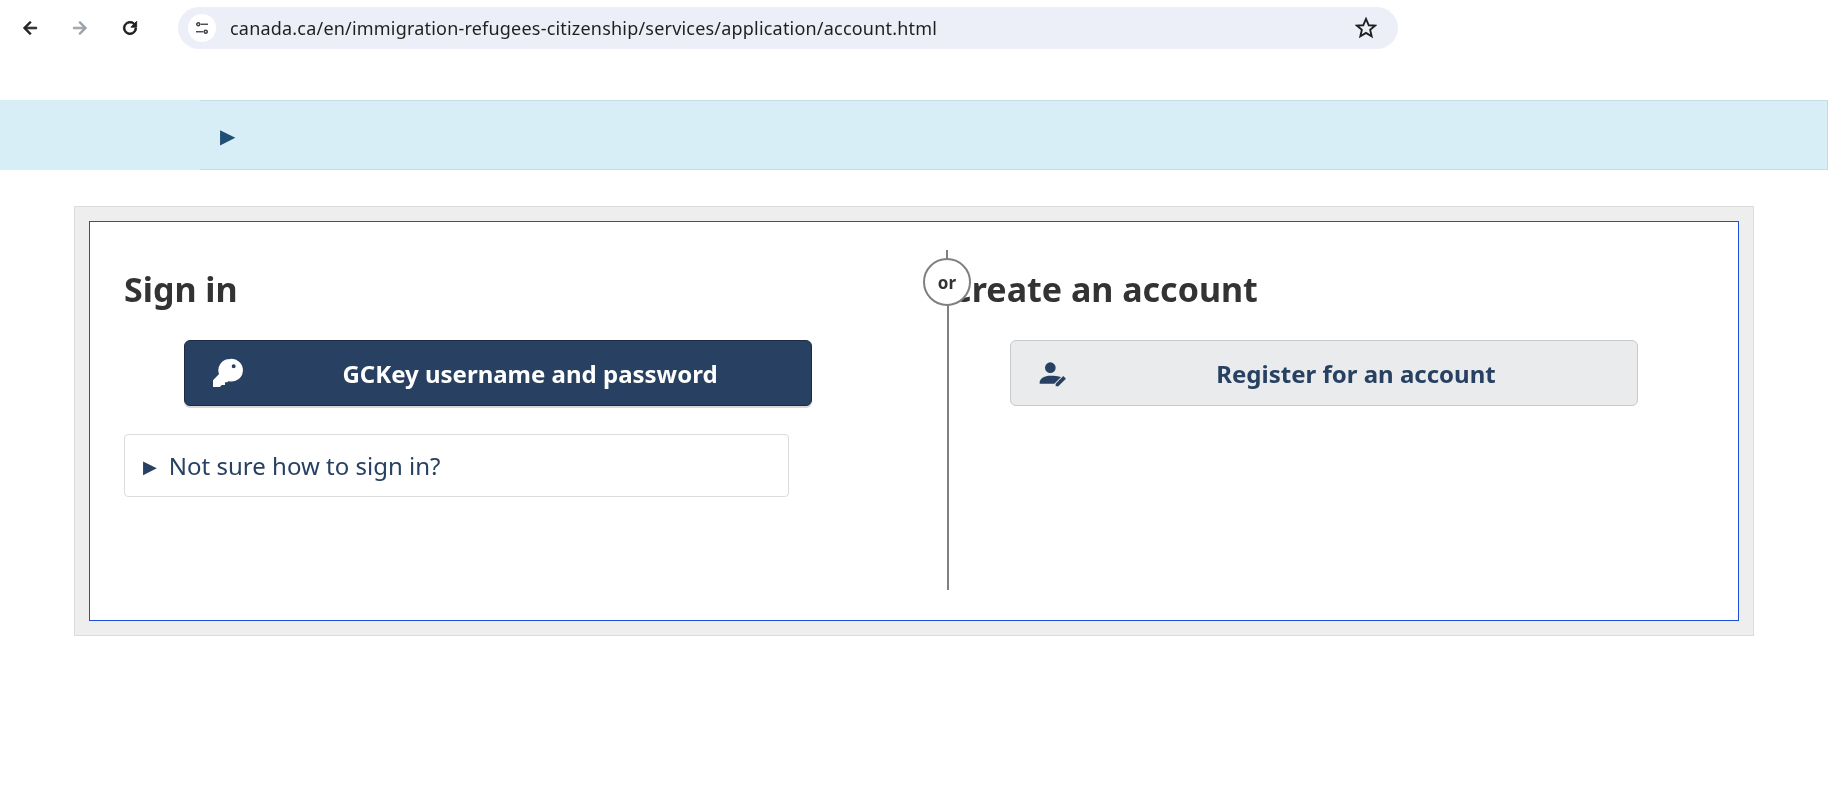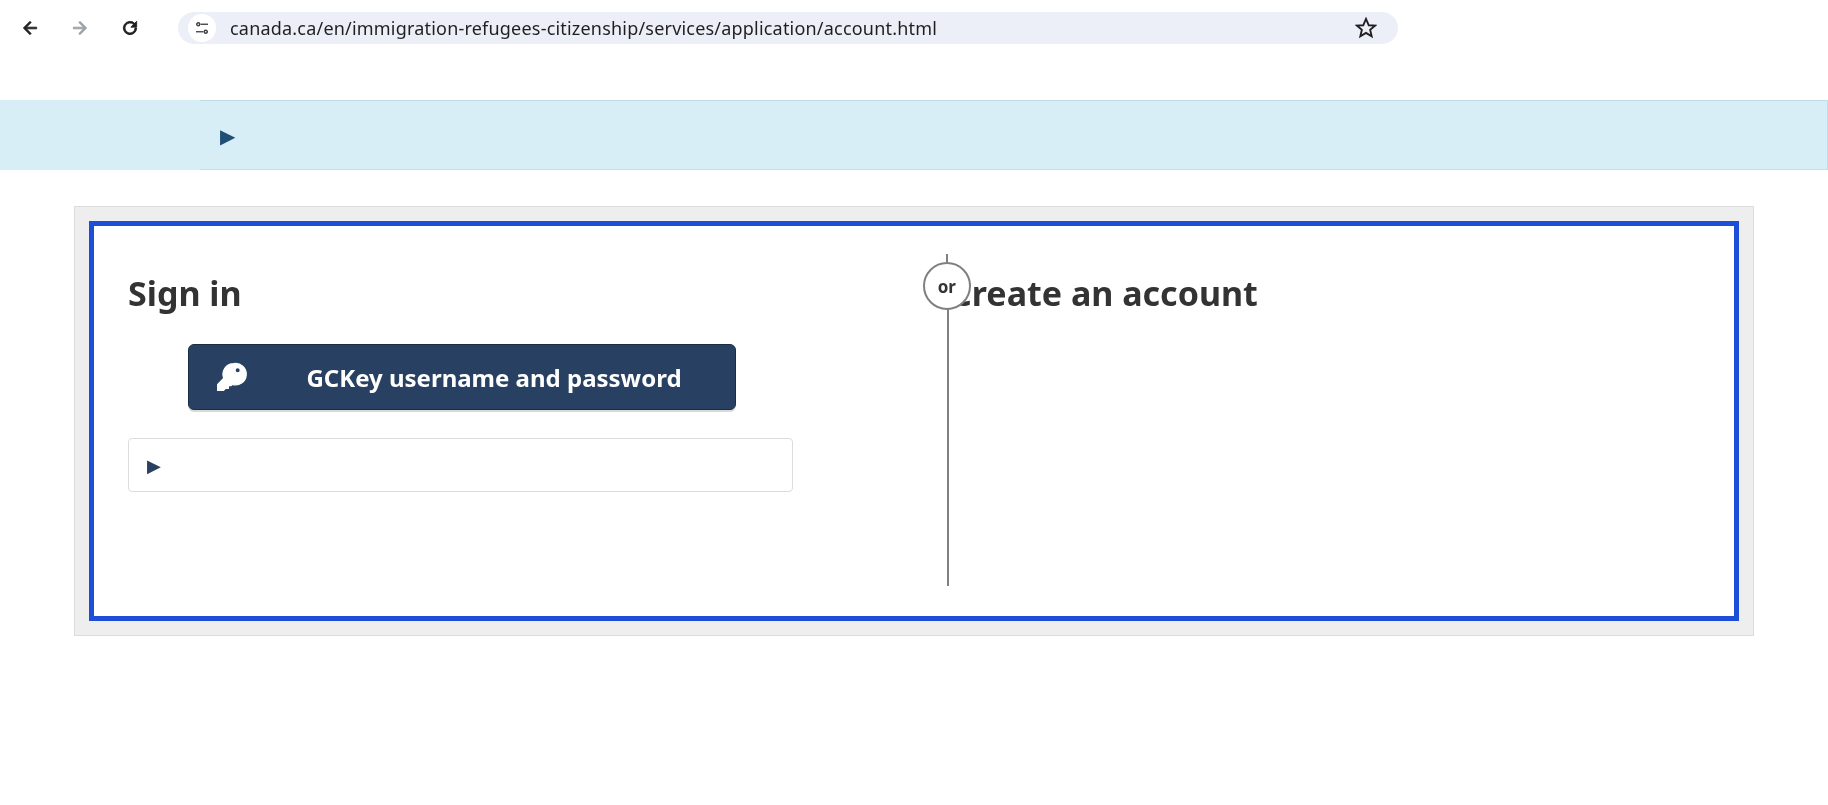--- a/index.html
+++ b/index.html
@@ -25,21 +25,21 @@
     border-radius: 50%;
     display: flex; align-items: center; justify-content: center;
     cursor: pointer;
   }
   .nav-btn svg { width: 20px; height: 20px; }
   .nav-back svg, .reload svg { stroke: #1f1f1f; fill: #1f1f1f; }
   .nav-fwd svg { stroke: #9aa0a6; fill: #9aa0a6; }
   .addr-bar {
     flex: 0 0 auto;
     width: 1220px;
-    height: 32px;
+    height: 42px;
     background: #eceff7;
     border-radius: 22px;
     display: flex;
     align-items: center;
     padding: 0 18px 0 10px;
     margin-left: 18px;
     gap: 14px;
     font-size: 18px;
     color: #1f1f1f;
   }
@@ -84,21 +84,21 @@
   .viewport {
     padding: 36px 74px 110px 74px;
   }
   .card-outer {
     border: 1px solid #dcdcdc;
     background: #eeeeee;
     padding: 14px;
   }
   .card-inner {
     background: #fff;
-    border: 5px solid #1d4ed8;
+    border: 1px solid #1d4ed8;
     position: relative;
     display: flex;
     min-height: 400px;
     padding: 44px 40px 60px 34px;
   }
   .col-left { flex: 1; padding-right: 40px;}
   .col-right { flex: 1; padding-left: 78px; padding-right: 40px; }
   .divider {
     position:absolute;
     top: 50px;
@@ -133,21 +133,21 @@
   h2.section {
     font-size: 34px;
     font-weight: 700;
     margin-bottom: 28px;
   }
 
   .big-btn {
     display:flex;
     align-items:center;
     gap: 28px;
-    width: 548px;
+    width: 628px;
     height: 66px;
     border-radius: 6px;
     font-size: 24px;
     font-weight: 700;
     cursor:pointer;
     margin-left: 60px;
     margin-bottom: 28px;
     padding: 0 24px;
     border: 1px solid transparent;
   }
@@ -244,25 +244,34 @@
             <svg viewBox="0 0 24 24">
                 <path d="M14 2a8 8 0 0 0-7.4 11L2 17.6V22h4.4l1.5-1.5H10v-2h2l1-1A8 8 0 1 0 14 2zm3 7a2 2 0 1 1 0-4 2 2 0 0 1 0 4z"></path>
               </svg>
           </span>
           <span class="label">GCKey username and password</span>
         </div>
 
 
         <div class="help-expander">
           <span class="tri">▶</span>
+          <span>Not sure how to sign in?</span>
         </div>
       </div>
 
       <div class="divider"></div>
       <div class="or-badge">or</div>
 
       <div class="col-right">
         <h2 class="section">Create an account</h2>
 
+        <div class="big-btn light">
+          <span class="icon">
+            <svg viewBox="0 0 24 24">
+                <path d="M10 4a4 4 0 1 1 0 8 4 4 0 0 1 0-8zm0 10c-4 0-8 2-8 5v1h11l5-5c-2-0.7-5-1-8-1zm9.7 0.3 2 2L16 22h-2v-2l5.7-5.7z"></path>
+              </svg>
+          </span>
+          <span class="label">Register for an account</span>
+        </div>
       </div>
     </div>
   </div>
 </div>
 
 </body></html>

